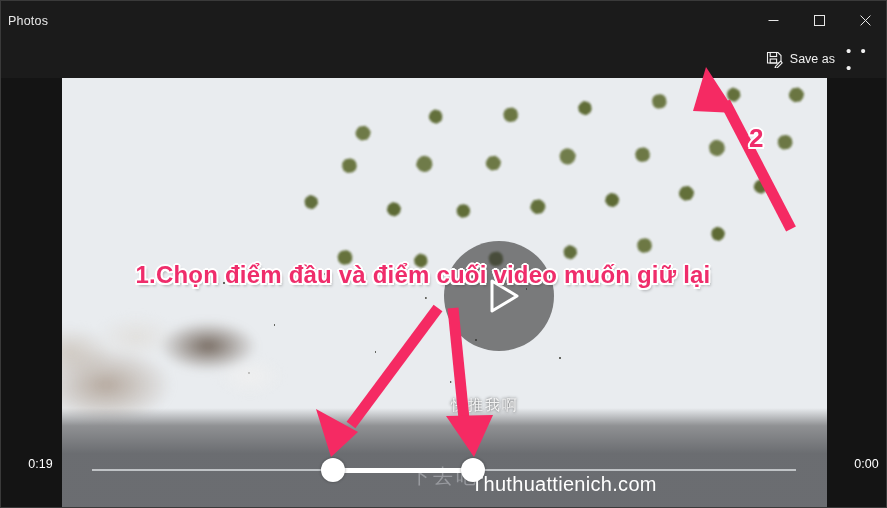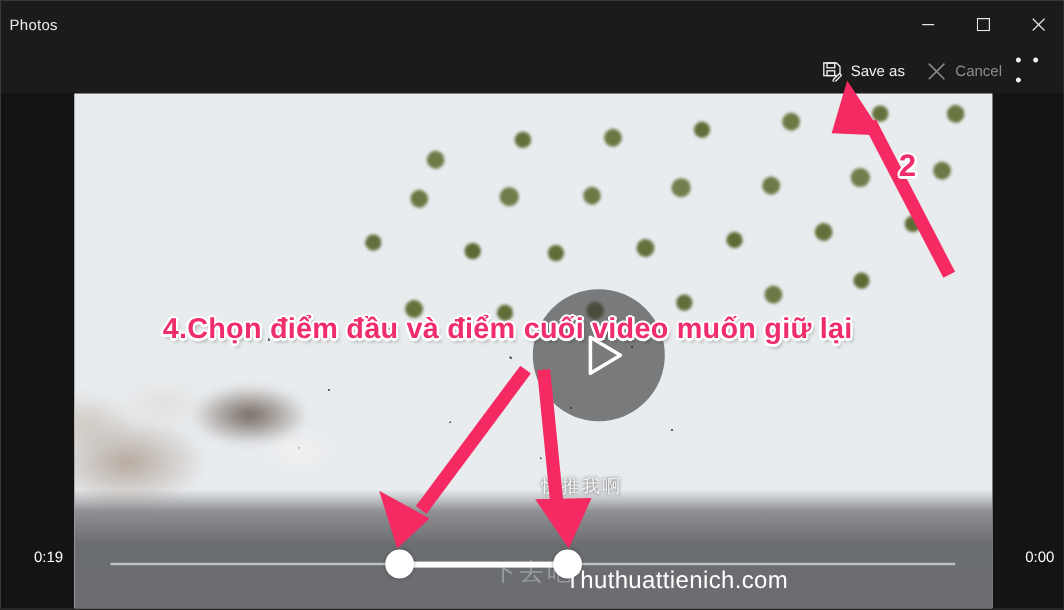--- a/index.html
+++ b/index.html
@@ -321,29 +321,20 @@
         <svg width="17" height="17" viewBox="0 0 17 17">
           <path d="M1.5 1.5 H12 L15 4.5 V12 H1.5 Z" fill="none" stroke="#f2f2f2" stroke-width="1.1"></path>
           <rect x="4.2" y="1.5" width="6.4" height="4" fill="none" stroke="#f2f2f2" stroke-width="1.1"></rect>
           <rect x="4.2" y="8" width="6.4" height="4" fill="none" stroke="#f2f2f2" stroke-width="1.1"></rect>
           <path d="M9.5 15.3 L14.6 10.2 L16.2 11.8 L11.1 16.9 L8.9 17.4 Z" fill="#1b1b1b" stroke="#f2f2f2" stroke-width="1.1" stroke-linejoin="round"></path>
         </svg>
       </span>
       <span>Save as</span>
     </div>
 
-    <div class="cmd-item dim">
-      <span class="cmd-icon">
-        <svg width="15" height="15" viewBox="0 0 15 15">
-            <line x1="1" y1="1" x2="14" y2="14" stroke="#8d8d8d" stroke-width="1.3"></line>
-            <line x1="14" y1="1" x2="1" y2="14" stroke="#8d8d8d" stroke-width="1.3"></line>
-          </svg>
-      </span>
-      <span>Cancel</span>
-    </div>
 
     <div class="cmd-more">
       <span>• • •</span>
     </div>
   </div>
 
   <div class="stage">
 
     <div class="side-left"></div>
     <div class="side-right"></div>
@@ -396,17 +387,17 @@
         <path d="M437 307 L350 424" stroke="#f52a63" stroke-width="11" stroke-linecap="butt"></path>
         <path d="M330 456 L315 408 L357 431 Z" fill="#f52a63"></path>
       </g>
 
       <g>
         <path d="M452 307 L463 418" stroke="#f52a63" stroke-width="11" stroke-linecap="butt"></path>
         <path d="M473 456 L445 415 L492 414 Z" fill="#f52a63"></path>
       </g>
     </svg>
 
-    <div class="anno-text">4.Chọn điểm đầu và điểm cuối video muốn giữ lại</div>
+    <div class="anno-text">1.Chọn điểm đầu và điểm cuối video muốn giữ lại</div>
     <div class="anno-num">2</div>
   </div>
 
 </div>
 
 </body></html>

